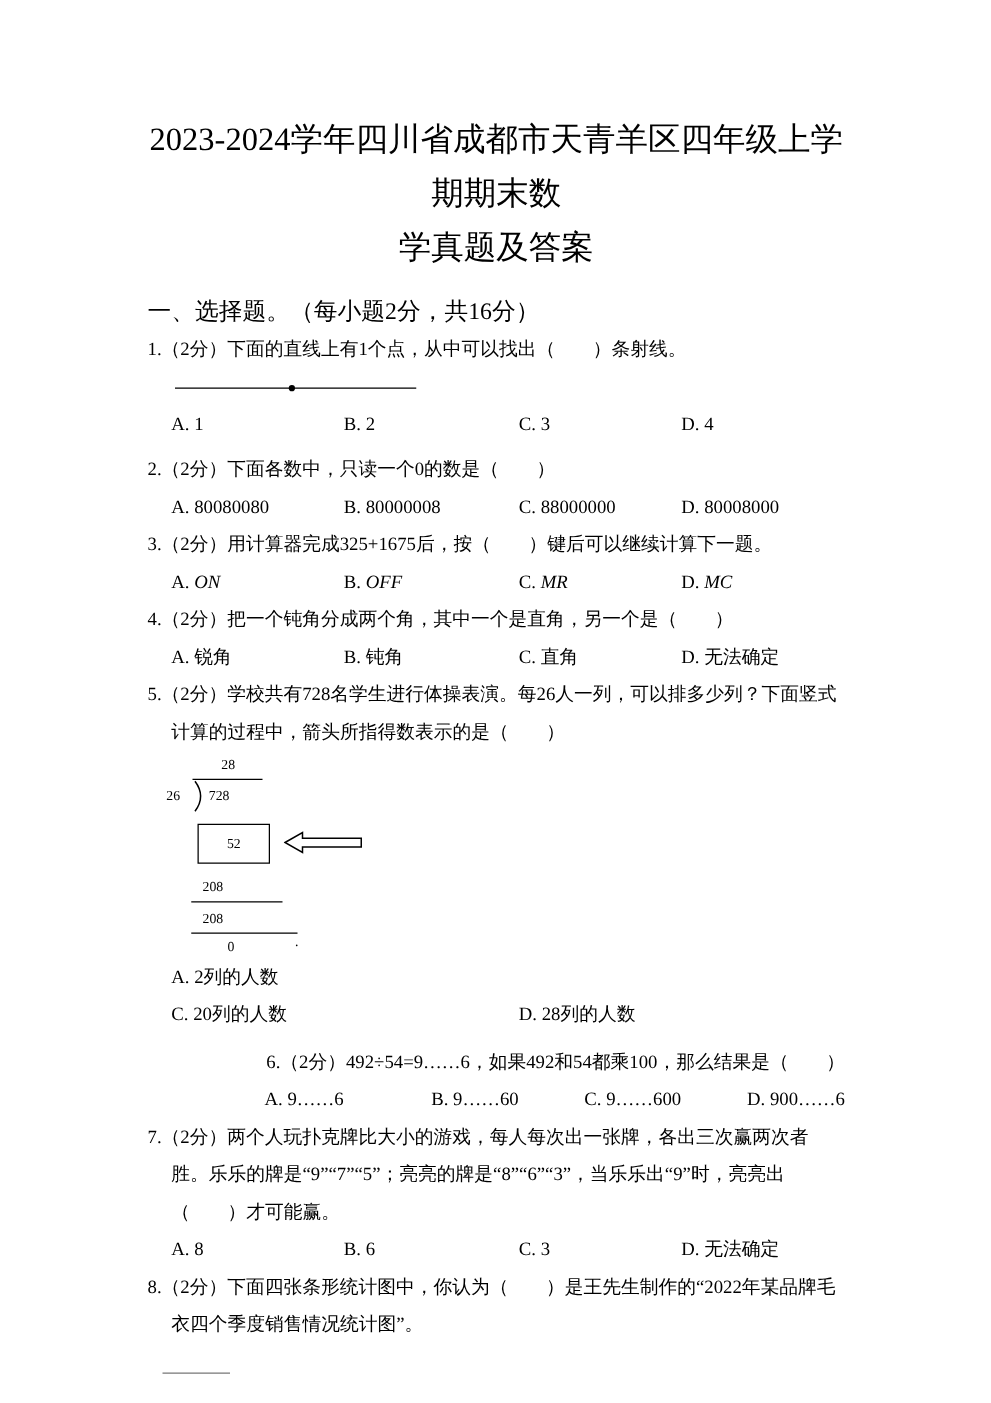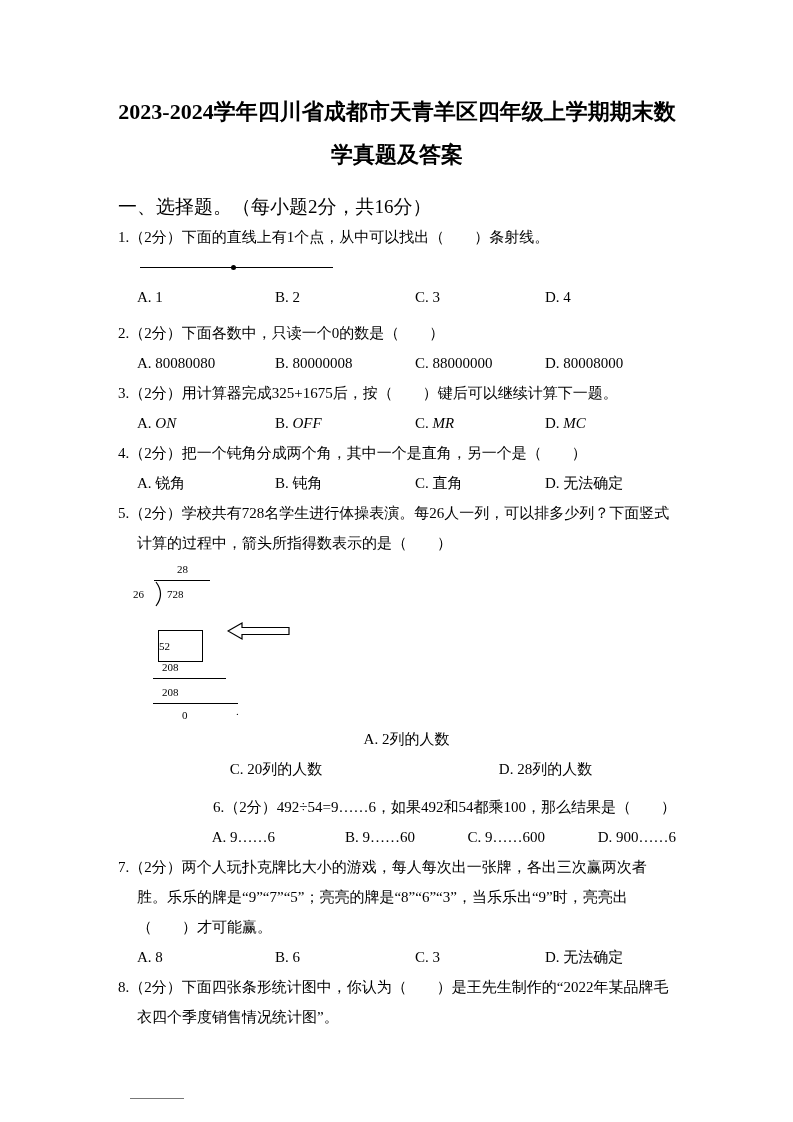--- a/index.html
+++ b/index.html
@@ -6,60 +6,60 @@
   html, body { margin: 0; padding: 0; }
   body {
     width: 793px; height: 1122px;
     background: #ffffff; color: #000;
     font-family: "Liberation Serif", "DejaVu Serif", serif;
     overflow: hidden; position: relative;
   }
   .page { padding: 90px 117px 0 118px; }
 
   .doc-title {
-    font-size: 22px; font-weight: bold; text-align: center;
+    font-size: 26px; font-weight: normal; text-align: center;
     line-height: 43px;
   }
   .section-header {
     font-size: 19px; font-weight: normal; line-height: 30px; margin-top: 16px;
   }
 
   .question { font-size: 15px; }
   .q-m6 { margin-top: 6px; }
   .q-m8 { margin-top: 8px; text-align: right; }
   .q-text {
     line-height: 30px;
     padding-left: 19px; text-indent: -19px;
   }
   .options {
     display: flex; line-height: 30px; padding-left: 19px;
   }
   .options .opt { flex: 0 0 138px; }
   .options .opt:nth-child(2) { flex: 0 0 140px; }
   .options .opt:nth-child(3) { flex: 0 0 130px; }
   .options .opt:last-child { flex: 1 1 auto; }
-  .options-wide .opt { flex: 0 0 278px !important; text-align: center; }
+  .options-wide .opt { flex: 0 0 278px !important; }
   .options-wide .opt:last-child { flex: 1 1 auto !important; }
   .opt-val { font-style: italic; }
 
   
   .ray-fig { position: relative; height: 30px; margin-left: 22px; width: 200px; }
   .ray-fig .hline { position: absolute; left: 0; top: 15px; width: 193px; border-top: 1px solid #000; }
   .ray-fig .dot { position: absolute; left: 91px; top: 12.5px; width: 5px; height: 5px; background: #000; border-radius: 50%; }
 
   
   .longdiv { position: relative; height: 166px; margin-left: 15px; font-size: 11px; line-height: 20px; }
   .ld-quotient { position: absolute; left: 44px; top: 1px; }
   .ld-vinculum { position: absolute; left: 21px; top: 22px; width: 56px; border-top: 1px solid #000; }
   .ld-divisor  { position: absolute; left: 0; top: 26px; }
   .ld-bracket  { position: absolute; left: 21px; top: 23px; }
   .ld-dividend { position: absolute; left: 34px; top: 26px; }
   .ld-box {
-    position: absolute; left: 25px; top: 72px; width: 45px; height: 32px;
-    border: 1px solid #000; line-height: 30px;
+    position: absolute; left: 25px; top: 58px; width: 58px; height: 32px;
+    border: 1px solid #000; text-align: center; line-height: 30px;
   }
   .ld-arrow { position: absolute; left: 94px; top: 63px; }
   .ld-prod1 { position: absolute; left: 29px; top: 99px; }
   .ld-line1 { position: absolute; left: 20px; top: 120px; width: 73px; border-top: 1px solid #000; }
   .ld-prod2 { position: absolute; left: 29px; top: 124px; }
   .ld-line2 { position: absolute; left: 20px; top: 145px; width: 85px; border-top: 1px solid #000; }
   .ld-rem   { position: absolute; left: 49px; top: 147px; }
   .ld-period{ position: absolute; left: 103px; top: 143px; }
 
   

